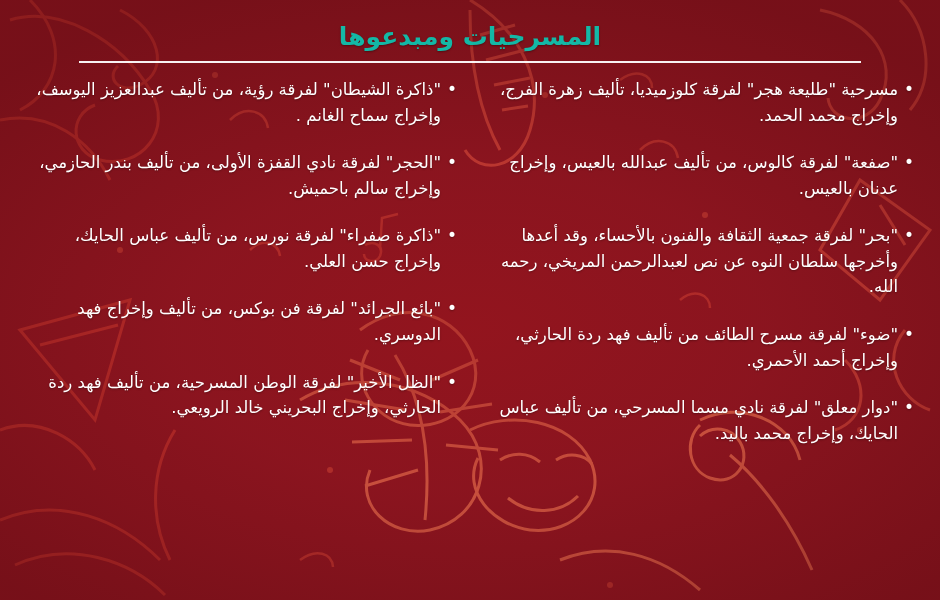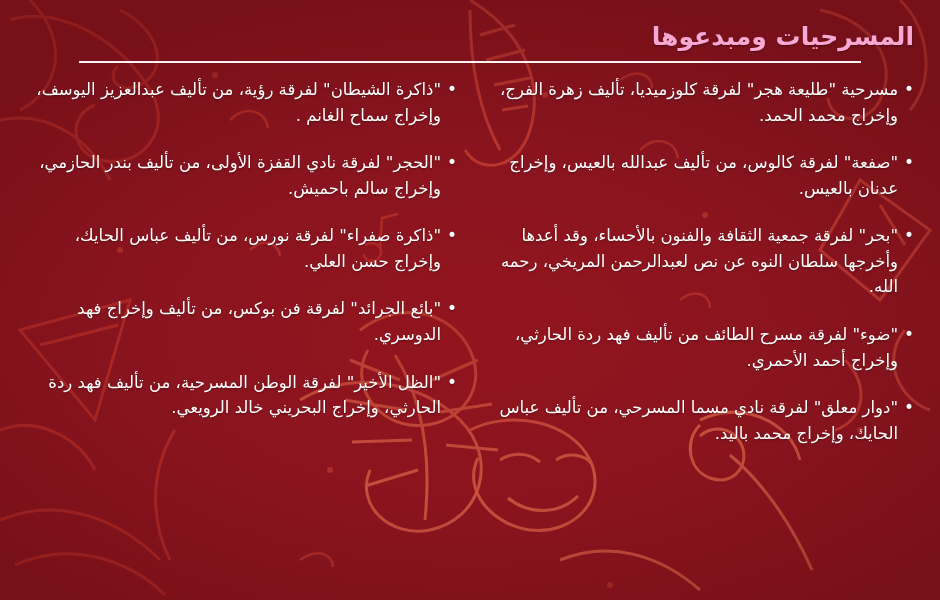--- a/index.html
+++ b/index.html
@@ -42,21 +42,22 @@
     position: relative;
     z-index: 5;
     width: 100%;
     height: 100%;
     box-sizing: border-box;
     padding: 18px 26px 10px 26px;
     display: flex;
     flex-direction: column;
   }
   .title {
-    color: #f9a8d4;
+    text-align: center;
+    color: #14b8a6;
     font-size: 25px;
     font-weight: bold;
     letter-spacing: 0px;
     margin: 4px 0 10px 0;
     text-shadow: 0 1px 2px rgba(0,0,0,0.35);
   }
   .title-rule {
     height: 2px;
     background: #ffffff;
     opacity: 0.95;

